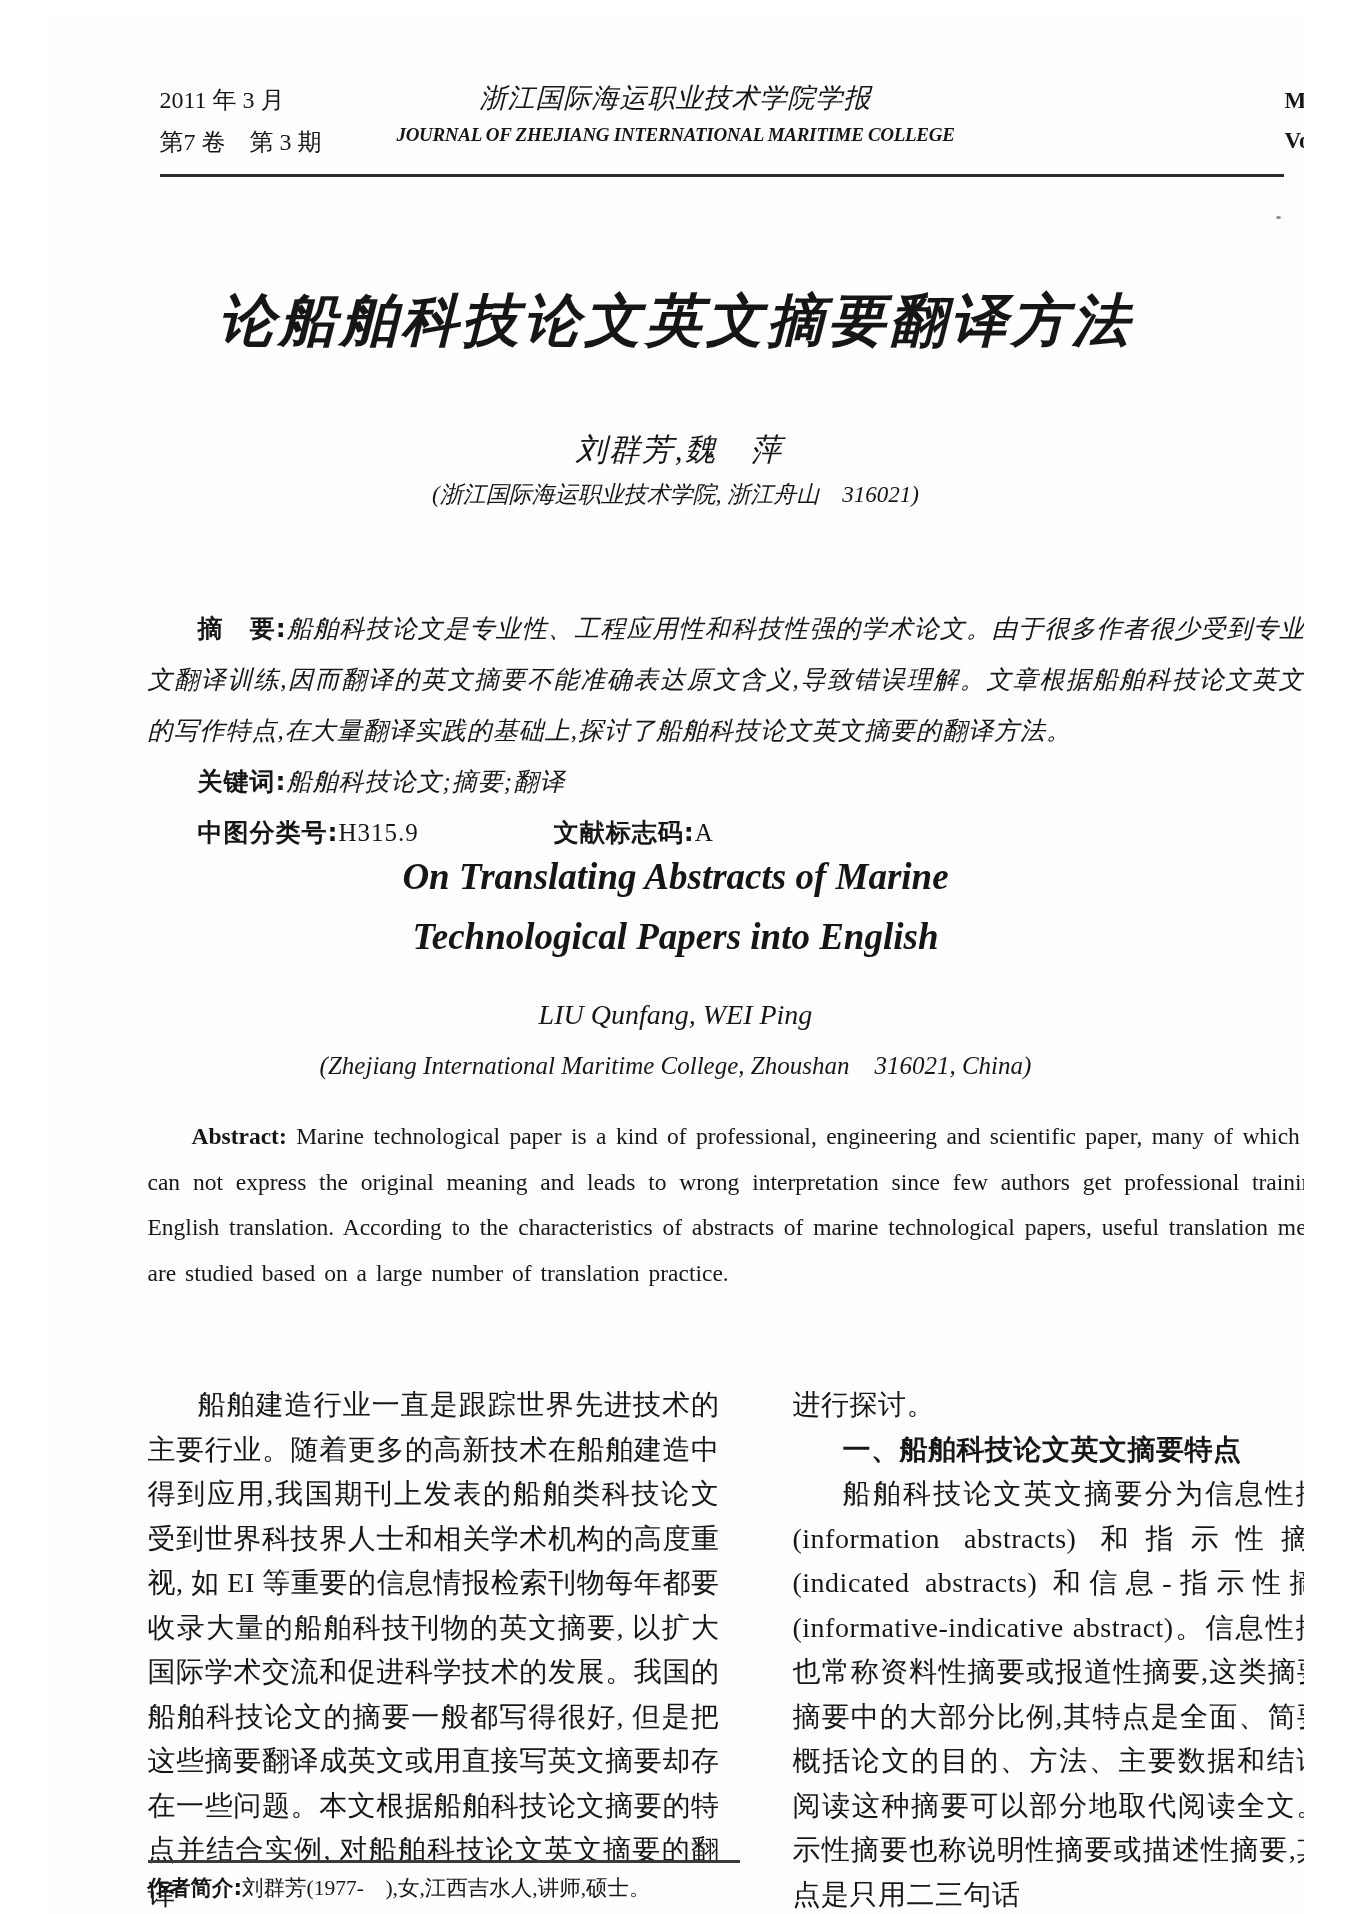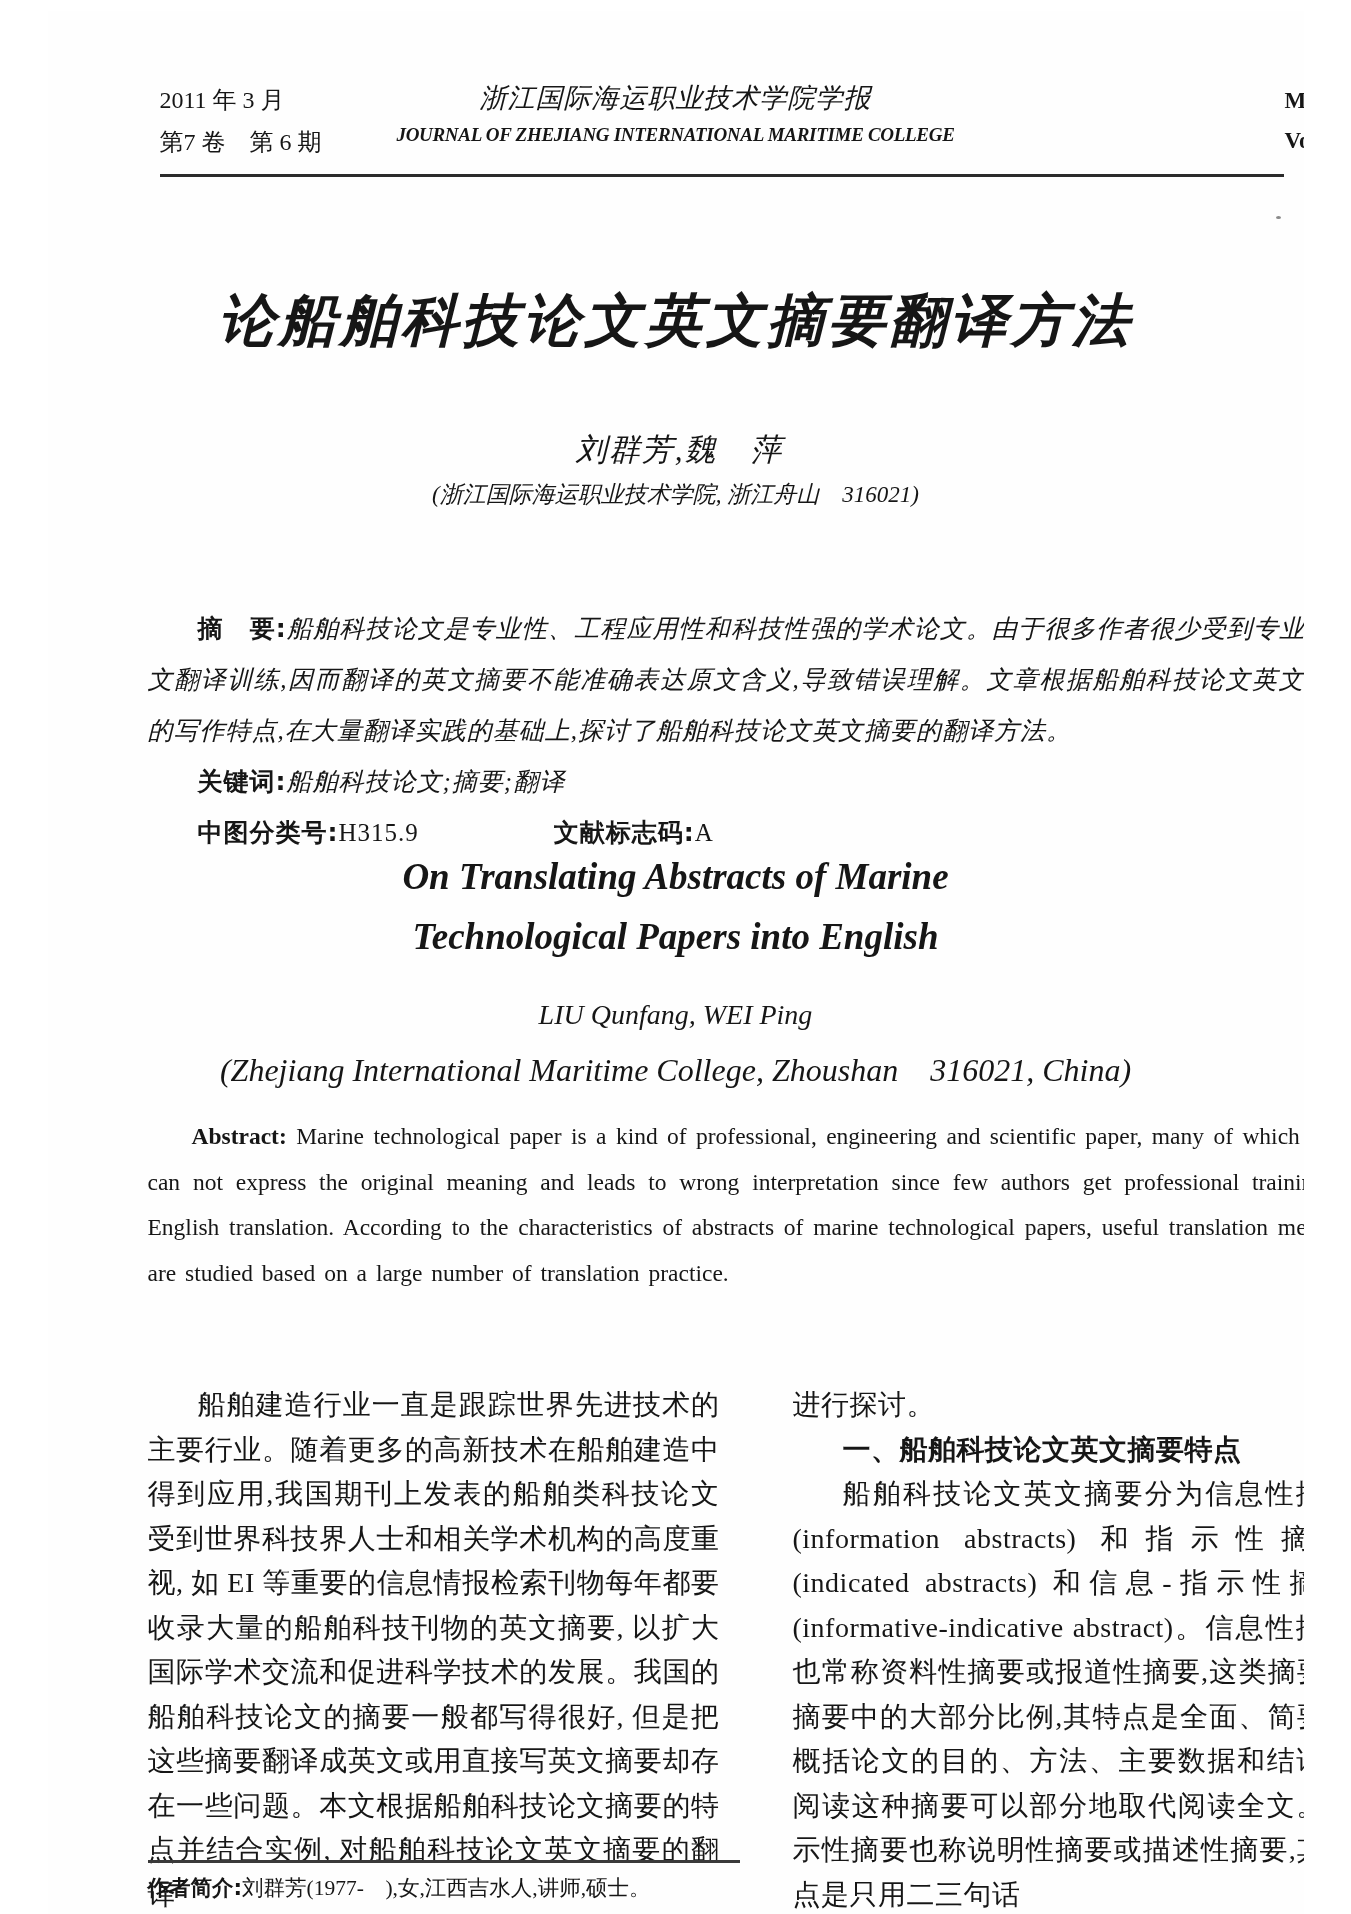--- a/index.html
+++ b/index.html
@@ -36,21 +36,21 @@
     letter-spacing:1px;
   }
   .abstract-cn .lbl { font-family:"DejaVu Sans","Liberation Sans",sans-serif; font-weight:bold; font-style:normal; }
   .abstract-cn p.first { text-indent:50px; }
   .kaiti { font-style:italic; }
   .clc-gap { margin-left:135px; }
 
   
   .title-en { top:836px; font-size:37px; font-weight:bold; line-height:60px; }
   .authors-en { top:988px; font-size:28px; }
-  .affiliation-en { top:1038px; font-size:32px; }
+  .affiliation-en { top:1038px; font-size:25px; }
 
   
   .abstract-en {
     left:100px; width:1210px; top:1103px;
     font-size:23.5px; line-height:45.5px; text-align:justify; word-spacing:3px;
   }
   .abstract-en p { text-indent:44px; }
   .abstract-en .lbl { font-weight:bold; }
 
   
@@ -72,21 +72,21 @@
   .author-bio .lbl { font-family:"DejaVu Sans","Liberation Sans",sans-serif; font-weight:bold; }
   .bottom-edge { left:228px; right:0; top:1906px; height:2px; background:#bfbfbf; }
 </style>
 </head>
 <body>
 
 <div class="page">
 
   <div class="abs hdr-left">
     <div>2011 年 3 月</div>
-    <div>第7 卷　第 6 期</div>
+    <div>第7 卷　第 3 期</div>
   </div>
 
   <div class="abs center hdr-center">
     <div class="jt-cn">浙江国际海运职业技术学院学报</div>
     <div class="jt-en">JOURNAL OF ZHEJIANG INTERNATIONAL MARITIME COLLEGE</div>
   </div>
 
   <div class="abs hdr-right">
     <div>Mar. 2011</div>
     <div>Vol.7　No.1</div>

